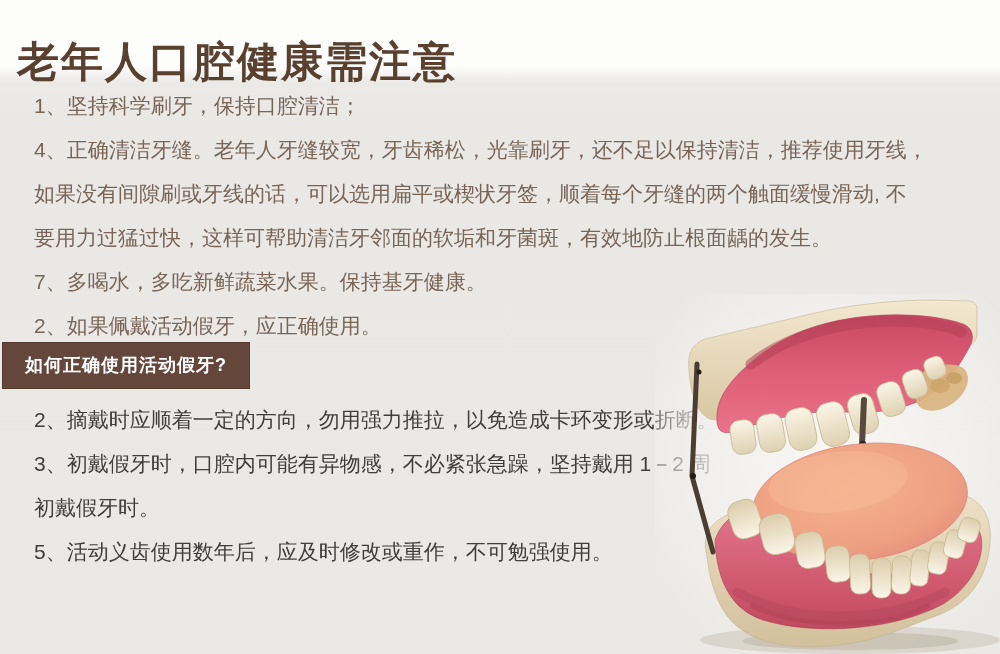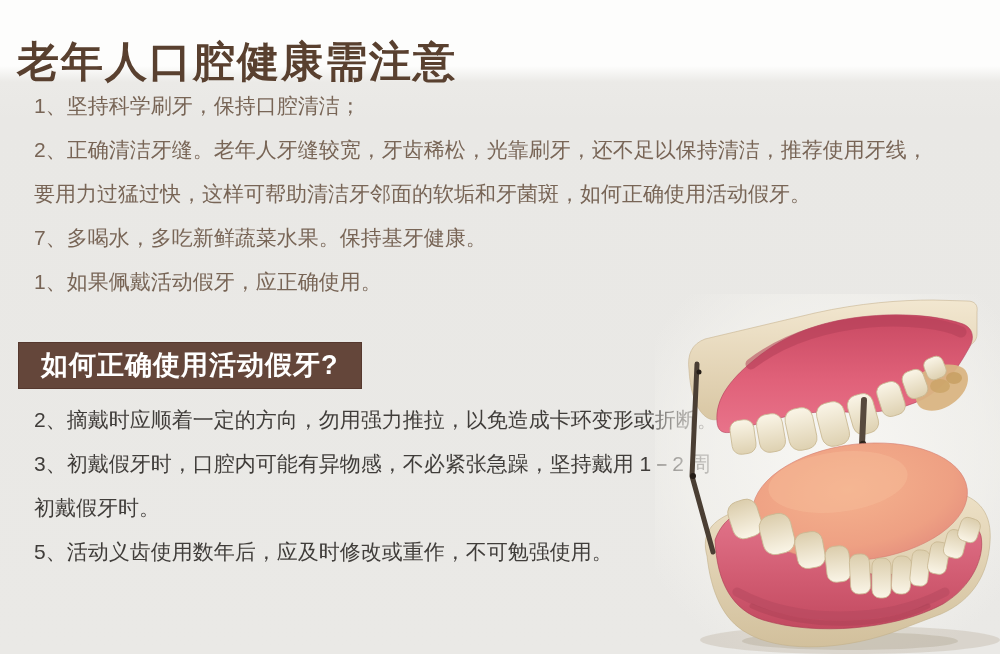--- a/index.html
+++ b/index.html
@@ -24,48 +24,49 @@
   .text-block{
     position:absolute;left:34px;
     font-size:21px;
     line-height:44px;
     white-space:nowrap;
   }
   .intro-list{top:84px;width:965px;color:#786556;}
   .usage-list{top:398px;width:730px;color:#403d3a;}
   .text-line{height:44px;}
   .section-banner{
-    position:absolute;left:18px;top:342px;
+    position:absolute;left:2px;top:342px;
     height:47px;line-height:47px;
     padding:0 23px;
     background:#64463a;
     box-shadow:inset 0 0 0 1px #55382e;
     color:#ffffff;
-    font-size:27px;font-weight:700;
+    font-size:18px;font-weight:700;
     letter-spacing:1px;
     white-space:nowrap;
   }
   .illustration{
     position:absolute;left:655px;top:294px;
     width:345px;height:360px;
   }
 </style>
 </head>
 <body>
 
 <div class="page">
 
   <h1 class="page-title">老年人口腔健康需注意</h1>
 
   <div class="text-block intro-list">
       <div class="text-line">1、坚持科学刷牙，保持口腔清洁；</div>
-      <div class="text-line">2、正确清洁牙缝。老年人牙缝较宽，牙齿稀松，光靠刷牙，还不足以保持清洁，推荐使用牙线，</div>
-      <div class="text-line">要用力过猛过快，这样可帮助清洁牙邻面的软垢和牙菌斑，如何正确使用活动假牙。</div>
+      <div class="text-line">4、正确清洁牙缝。老年人牙缝较宽，牙齿稀松，光靠刷牙，还不足以保持清洁，推荐使用牙线，</div>
+      <div class="text-line">如果没有间隙刷或牙线的话，可以选用扁平或楔状牙签，顺着每个牙缝的两个触面缓慢滑动, 不</div>
+      <div class="text-line">要用力过猛过快，这样可帮助清洁牙邻面的软垢和牙菌斑，有效地防止根面龋的发生。</div>
       <div class="text-line">7、多喝水，多吃新鲜蔬菜水果。保持基牙健康。</div>
-      <div class="text-line">1、如果佩戴活动假牙，应正确使用。</div>
+      <div class="text-line">2、如果佩戴活动假牙，应正确使用。</div>
     </div>
 
   <div class="section-banner">如何正确使用活动假牙?</div>
 
   <div class="text-block usage-list">
       <div class="text-line">2、摘戴时应顺着一定的方向，勿用强力推拉，以免造成卡环变形或折断。</div>
       <div class="text-line">3、初戴假牙时，口腔内可能有异物感，不必紧张急躁，坚持戴用 1－2 周</div>
       <div class="text-line">初戴假牙时。</div>
       <div class="text-line">5、活动义齿使用数年后，应及时修改或重作，不可勉强使用。</div>
     </div>

